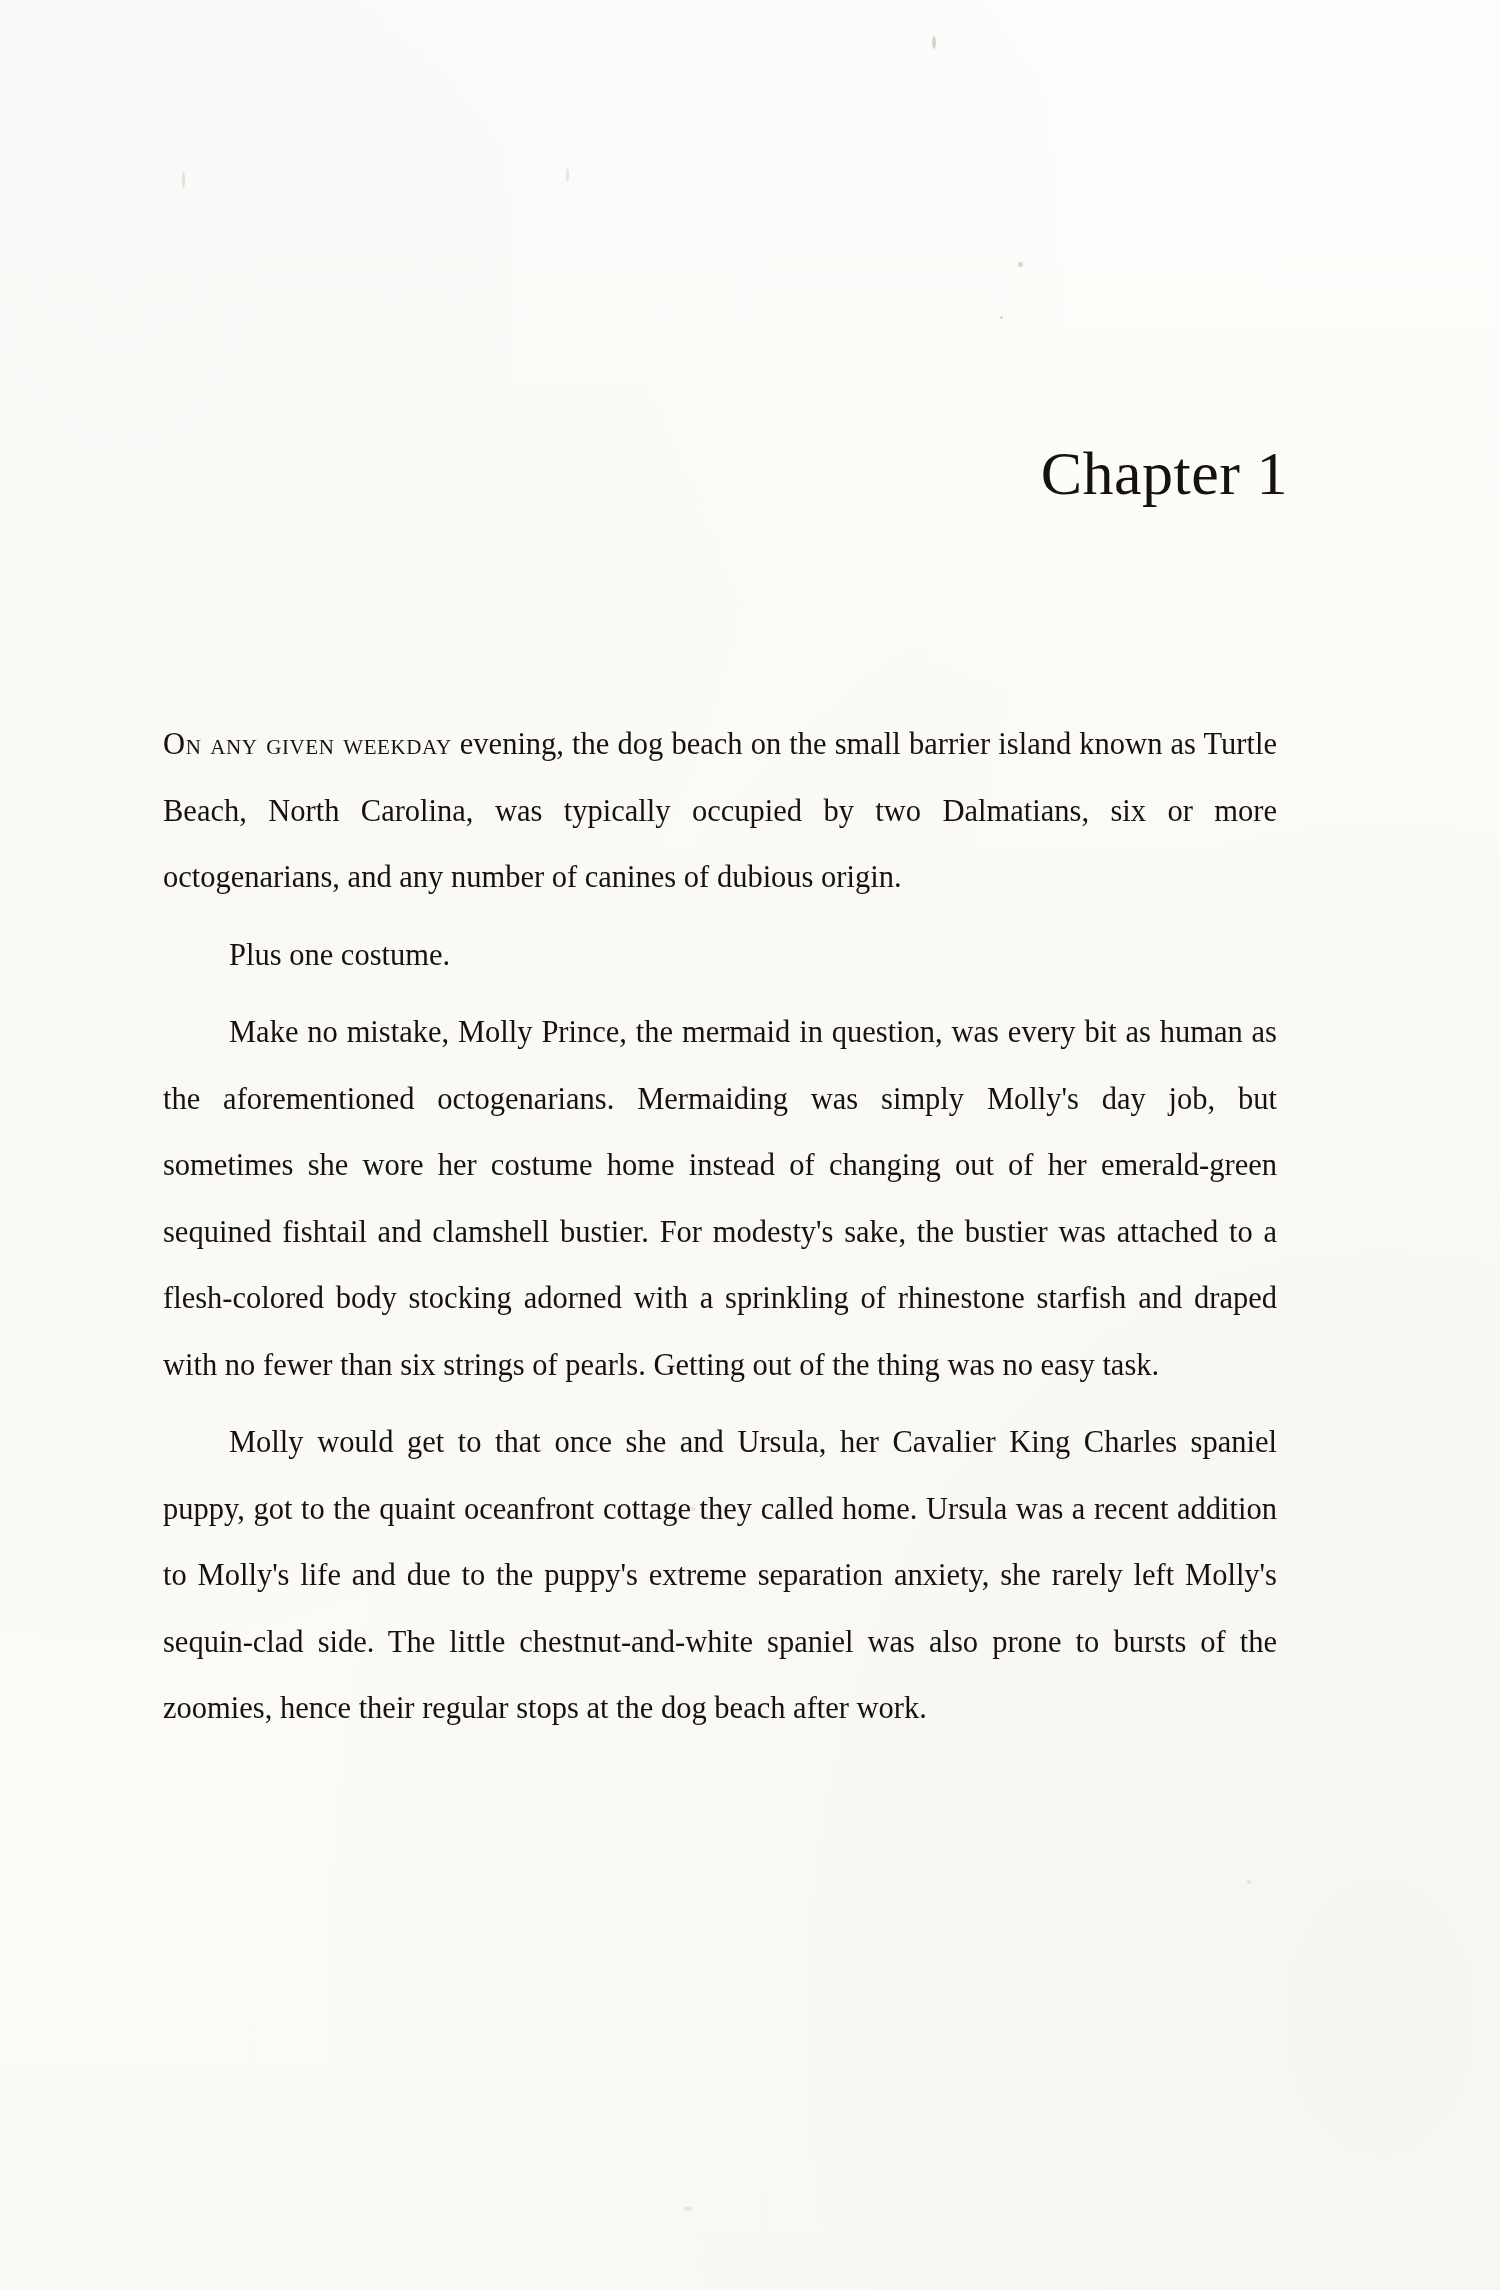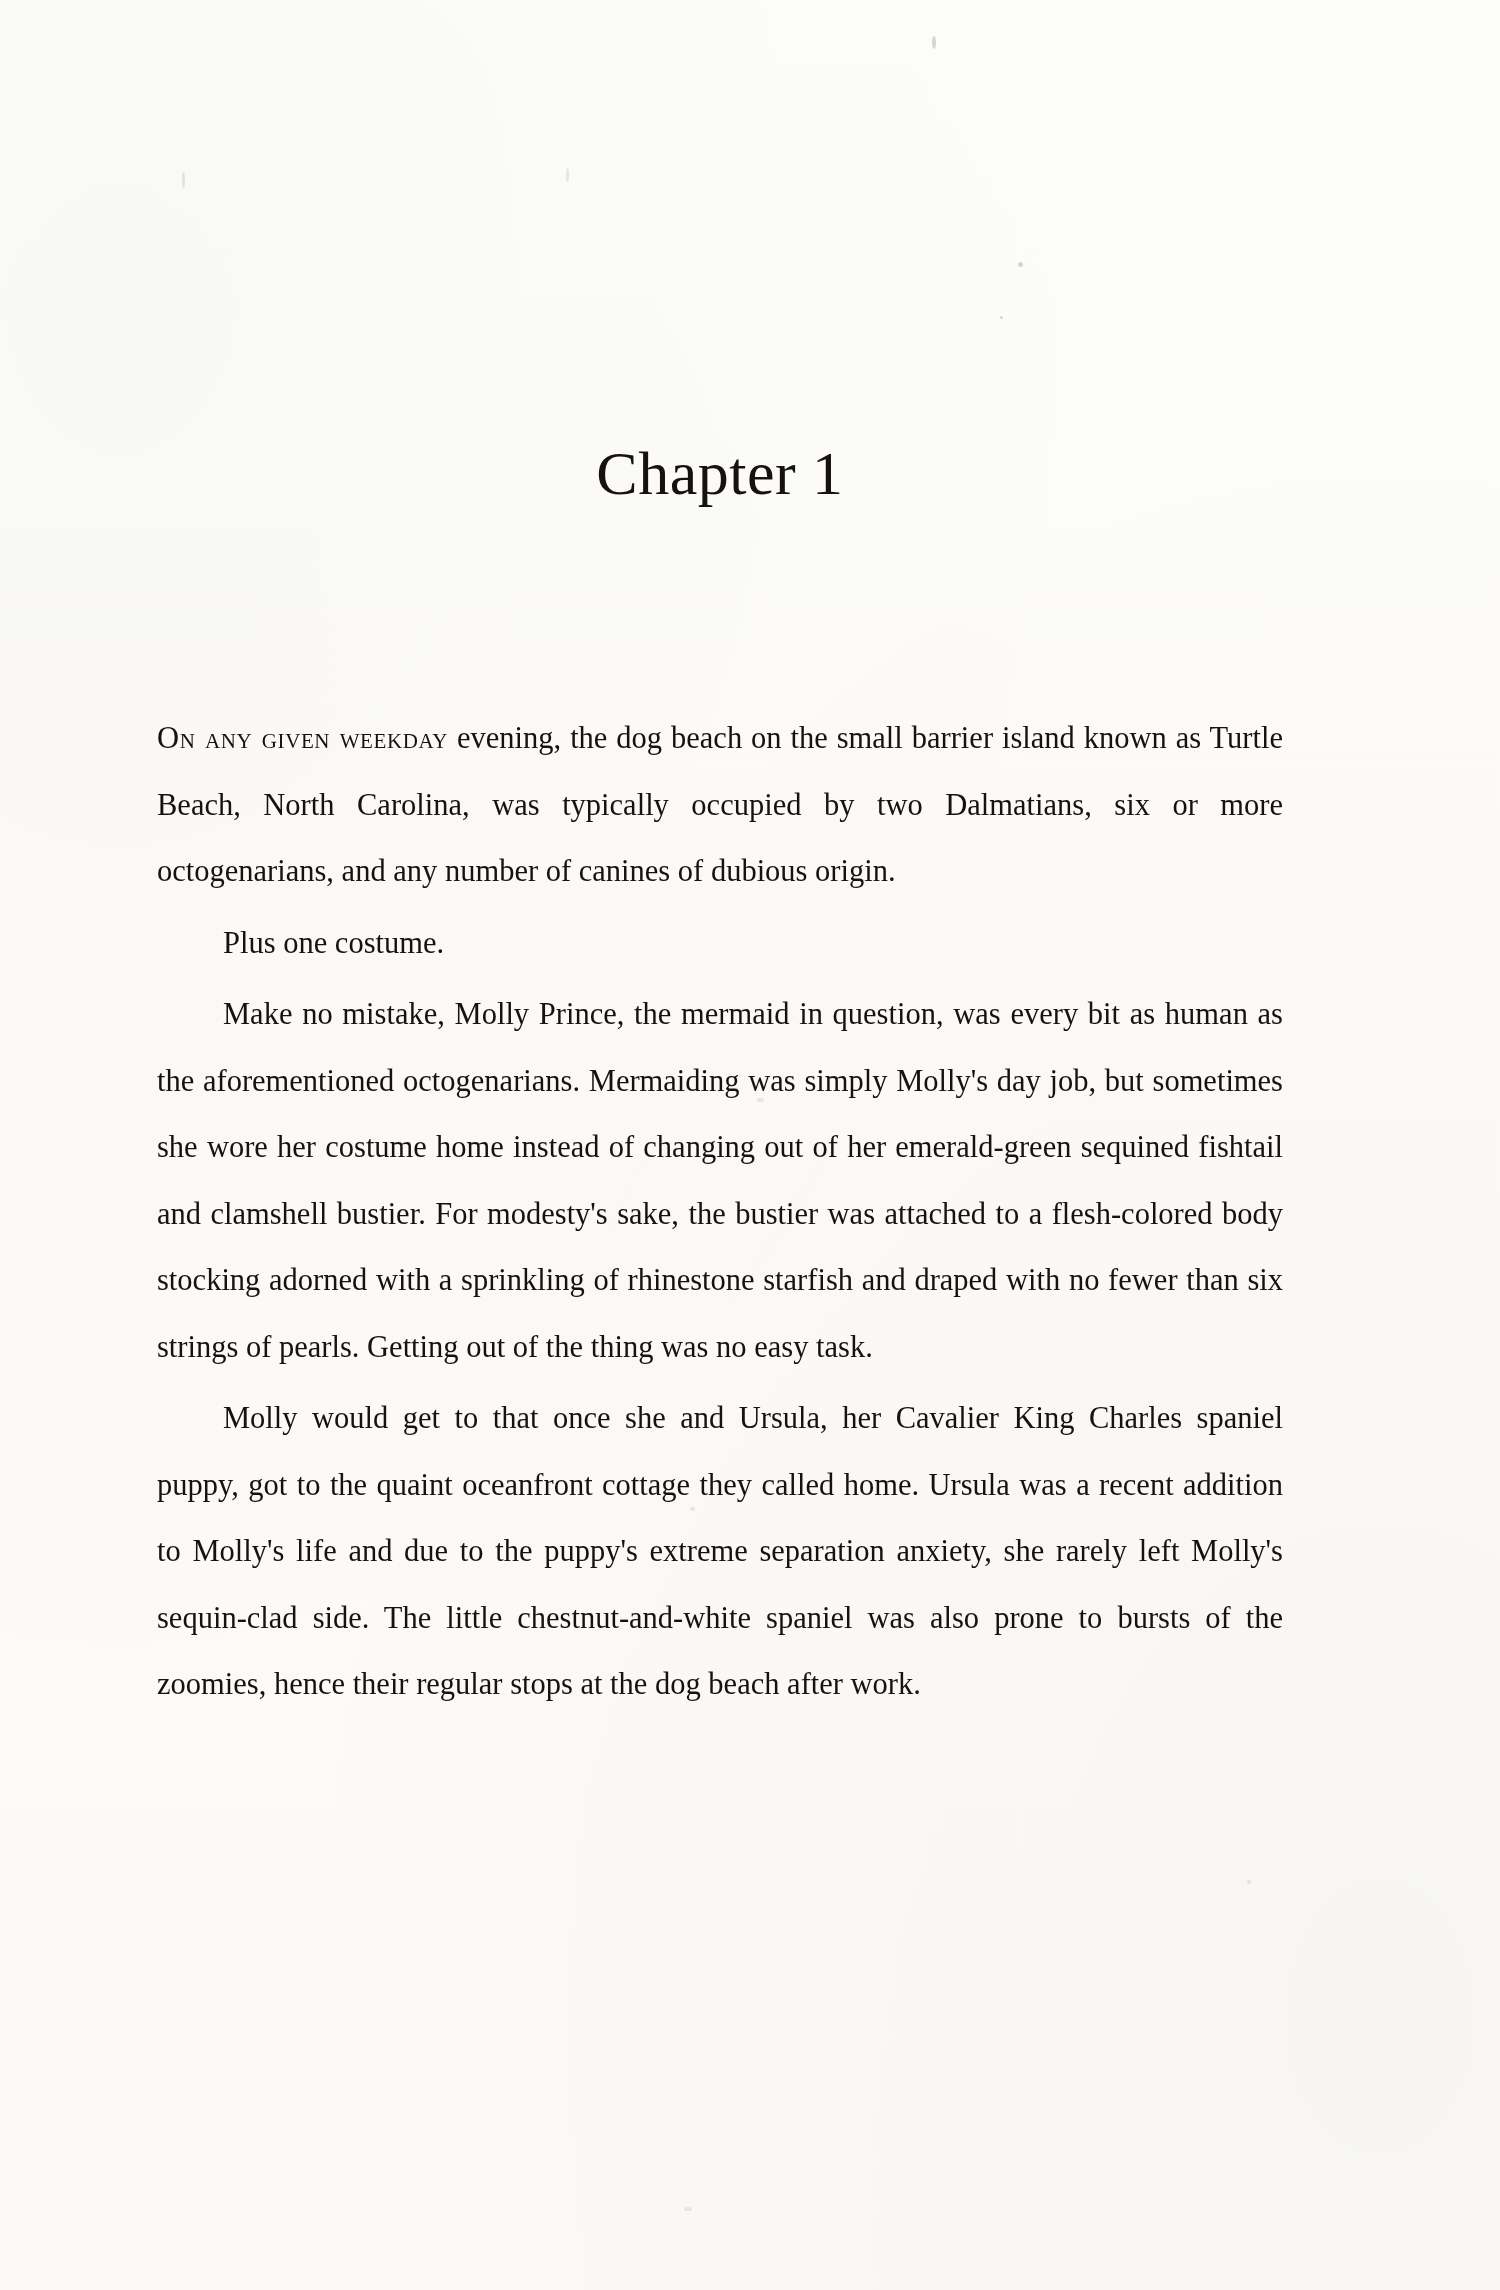--- a/index.html
+++ b/index.html
@@ -39,41 +39,41 @@
     top: 0;
     width: 1136px;
     height: 2290px;
   }
 
   .chapter-title {
     position: absolute;
     top: 438px;
     left: 0;
     width: 1136px;
-    text-align: center;
+    text-align: right;
     font-size: 62px;
     letter-spacing: 0.5px;
     font-weight: 400;
     color: #15120f;
   }
 
   .body-text {
     position: absolute;
     top: 700px;
     left: 0;
     width: 1136px;
     font-size: 30.5px;
     line-height: 66.5px;
     text-align: justify;
     text-justify: inter-word;
     color: #16130f;
   }
 
   .body-text p {
-    margin: 5px;
+    margin: 11px;
     text-indent: 66px;
   }
   .body-text p.first {
     text-indent: 0;
   }
 
   .smallcaps {
     font-variant: small-caps;
     letter-spacing: 0.6px;
   }

